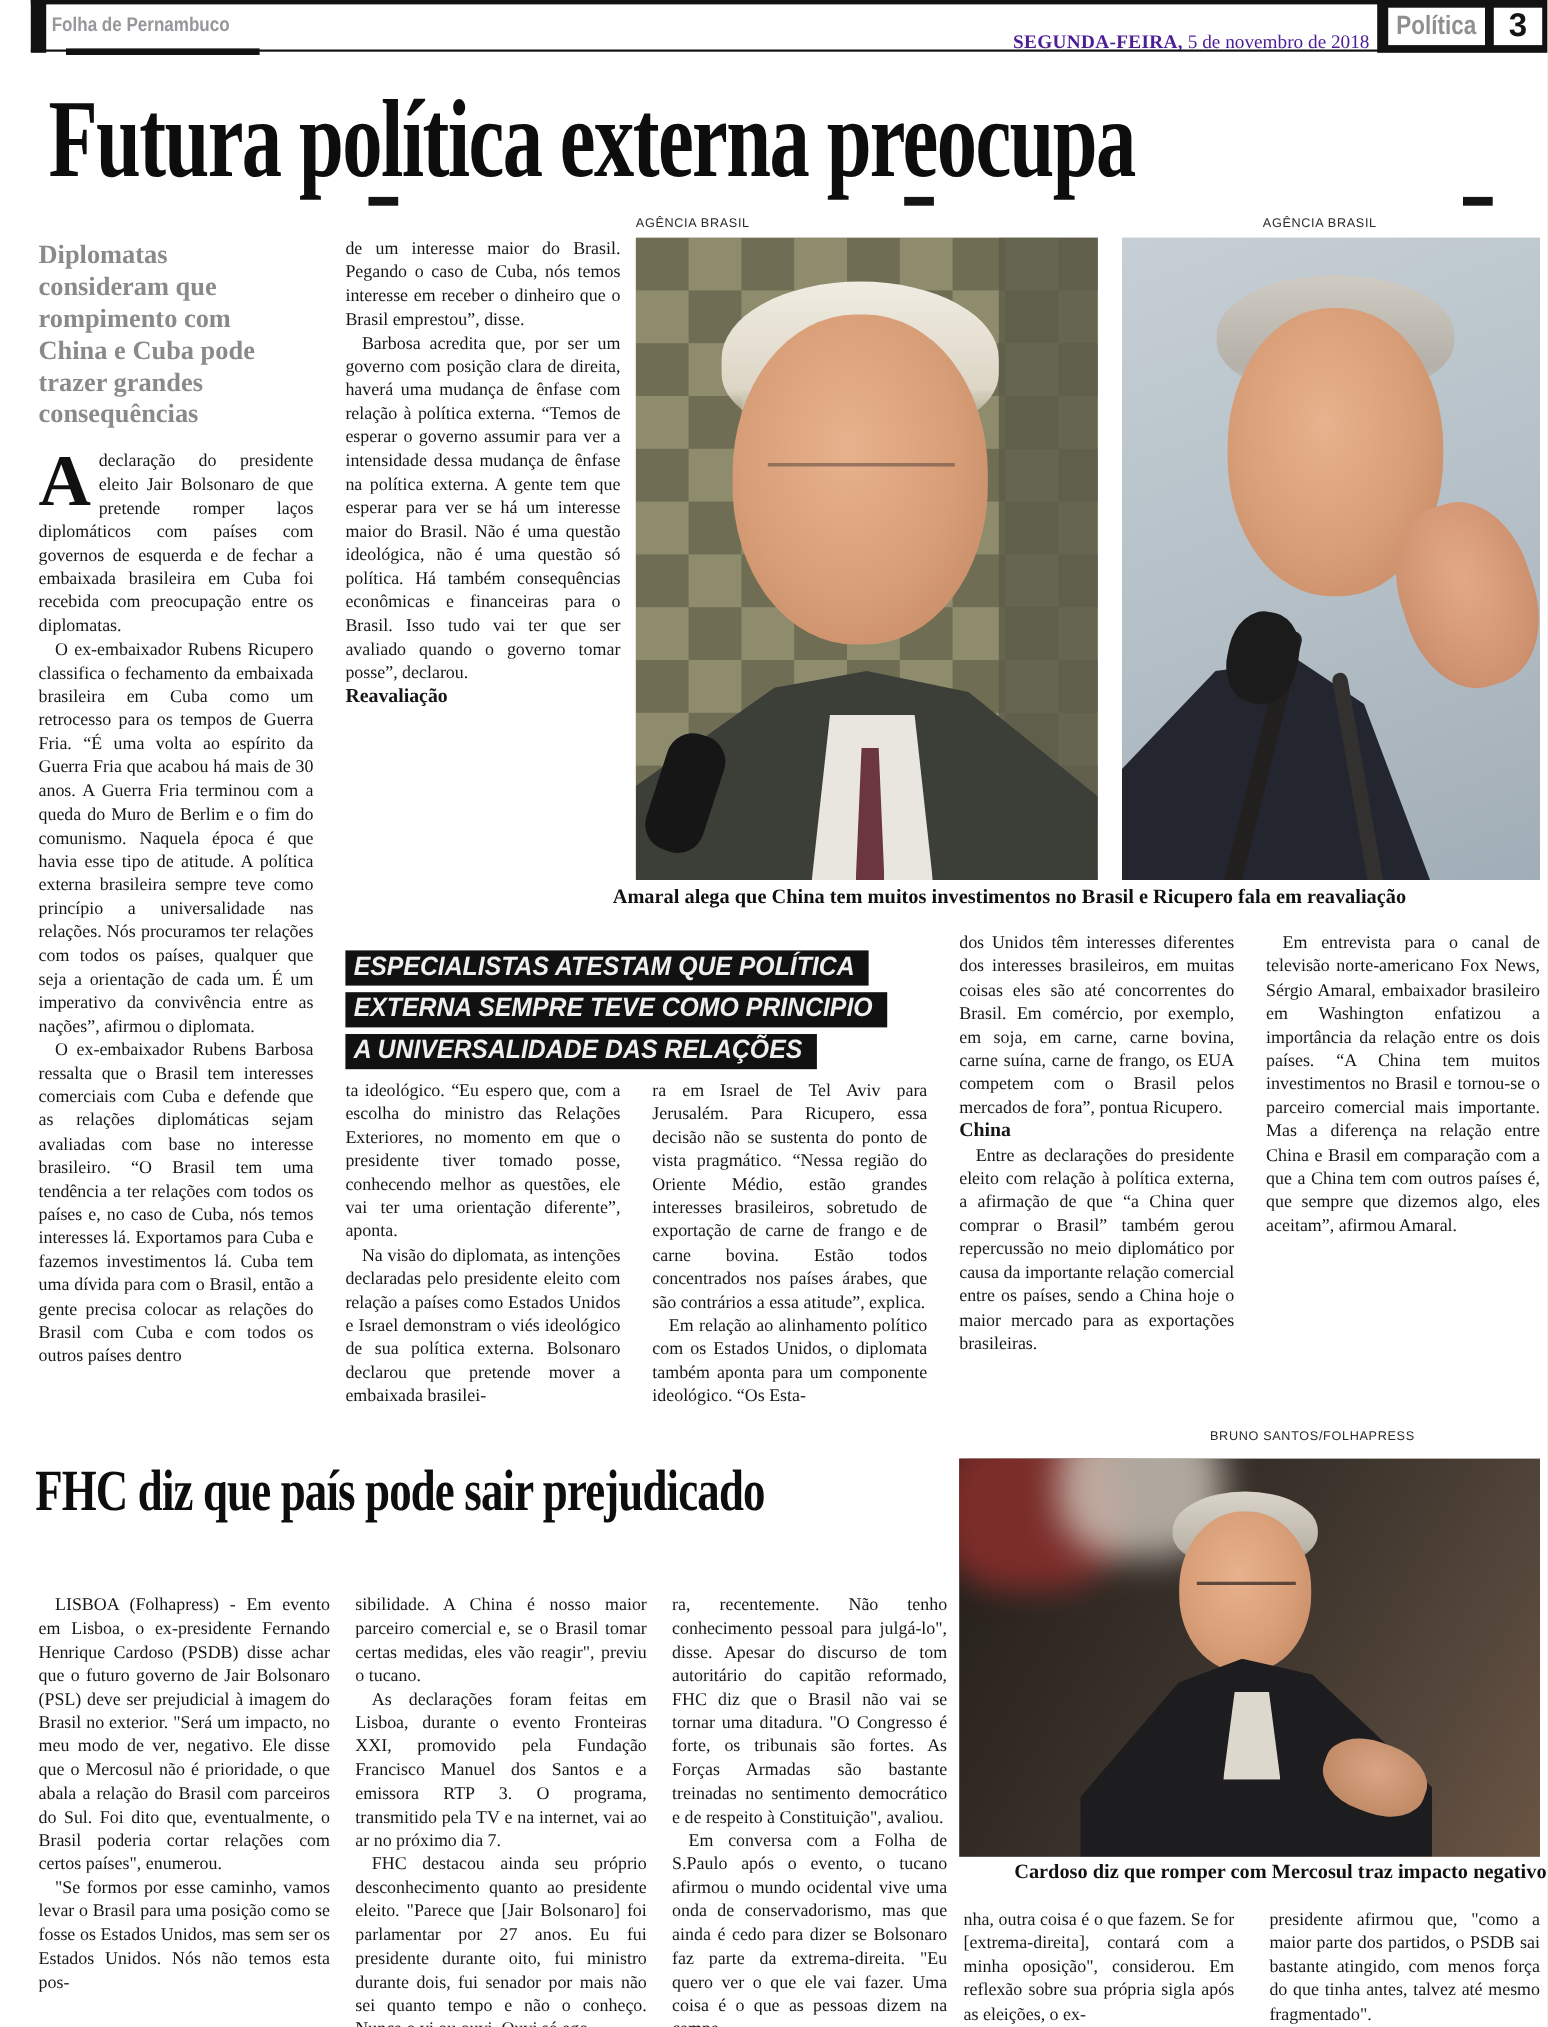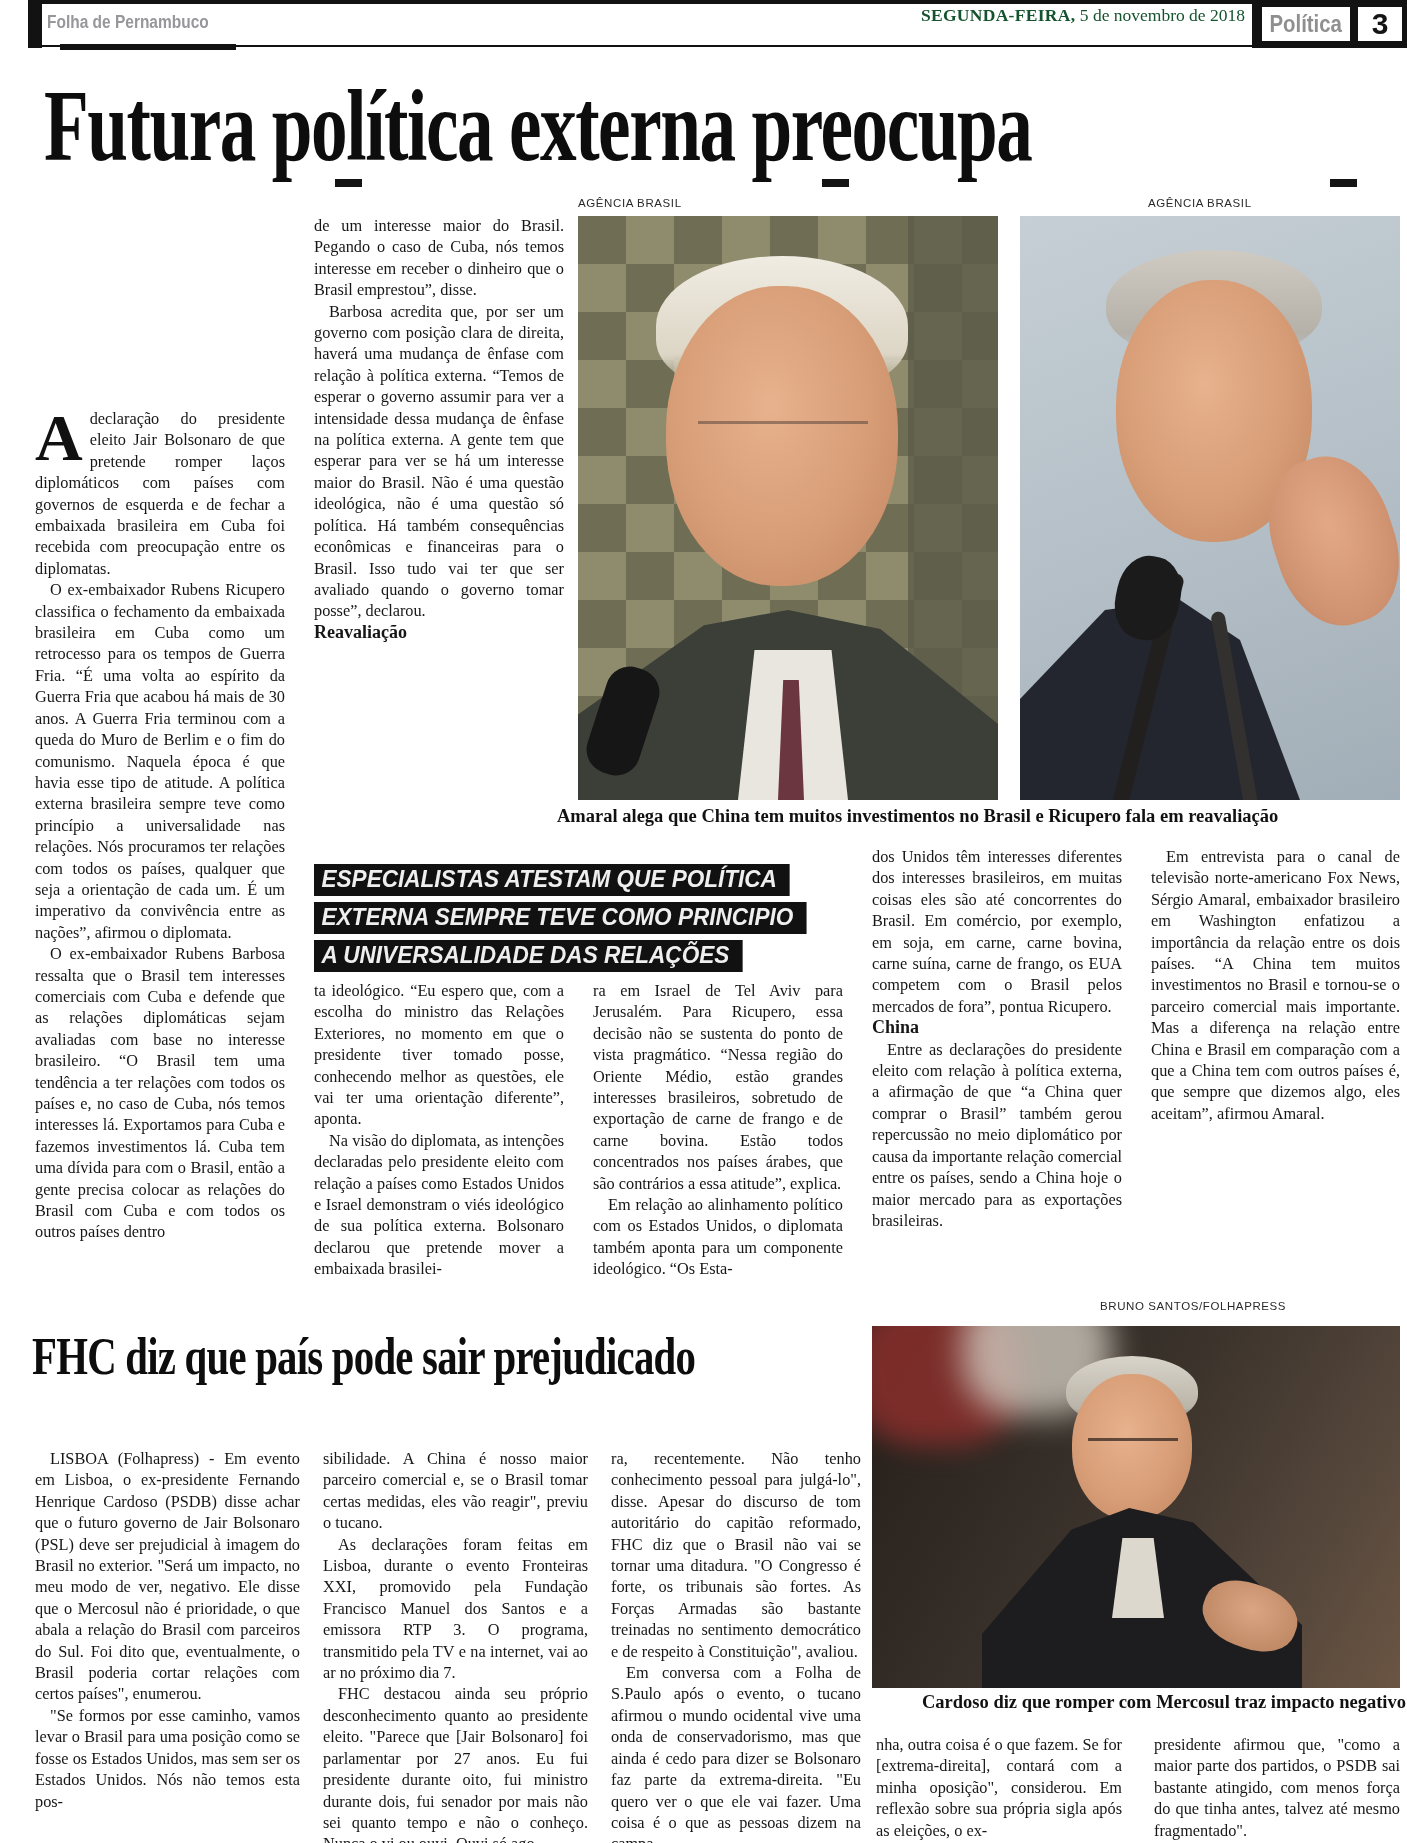--- a/index.html
+++ b/index.html
@@ -9,21 +9,21 @@
   .squeeze{display:inline-block;transform-origin:0 60%;white-space:nowrap;}
 
   
   .top-rule{left:28px;top:0;width:1372px;height:4px;background:#121212;}
   .left-notch{left:28px;top:0;width:14px;height:48px;background:#121212;}
   .logo{left:47px;top:12px;font-family:Liberation Sans, sans-serif;
         font-weight:bold;font-size:18px;color:#97979b;letter-spacing:0;}
   .logo .squeeze{transform:scaleX(.86);}
   .thick-bar{left:60px;top:44px;width:176px;height:6px;background:#121212;}
   .thin-rule{left:28px;top:45px;width:1372px;height:2px;background:#121212;}
-  .dateline{right:162px;top:5px;font-size:17.5px;color:#14532d;}
+  .dateline{right:162px;top:28px;font-size:17.5px;color:#4c1d95;}
   .dateline b{letter-spacing:.3px;}
   .section-band{left:1252px;top:0;width:155px;height:48px;background:#121212;}
   .section-box{left:1262px;top:7px;width:88px;height:34px;background:#fff;
         display:flex;align-items:center;justify-content:center;}
   .section-box span{font-family:"Liberation Sans",sans-serif;font-weight:bold;font-size:24px;
         color:#8f8f8f;transform:scaleX(.85);}
   .pagenum-box{left:1358px;top:7px;width:44px;height:34px;background:#fff;
         display:flex;align-items:center;justify-content:center;}
   .pagenum-box span{font-family:"Liberation Sans",sans-serif;font-weight:bold;font-size:30px;color:#141414;}
 
@@ -147,20 +147,21 @@
     </div>
   <div class="abs thick-bar"></div>
   <div class="abs thin-rule"></div>
 
   <div class="abs regmark" style="left:335px;"></div>
   <div class="abs regmark" style="left:822px;"></div>
   <div class="abs regmark" style="left:1330px;"></div>
 
   <h1 class="abs headline" style="margin:12px;"><span class="squeeze">Futura política externa preocupa</span></h1>
 
+  <div class="abs deck">Diplomatas consideram que rompimento com China e Cuba pode trazer grandes consequências</div>
 
   <div class="abs col" id="col1">
     <p><span class="dropcap">A</span><span>declaração do presidente eleito Jair Bolsonaro de que pretende romper laços diplomáticos com países com governos de esquerda e de fechar a embaixada brasileira em Cuba foi recebida com preocupação entre os diplomatas.</span></p>
     <p class="ind">O ex-embaixador Rubens Ricupero classifica o fechamento da embaixada brasileira em Cuba como um retrocesso para os tempos de Guerra Fria. “É uma volta ao espírito da Guerra Fria que acabou há mais de 30 anos. A Guerra Fria terminou com a queda do Muro de Berlim e o fim do comunismo. Naquela época é que havia esse tipo de atitude. A política externa brasileira sempre teve como princípio a universalidade nas relações. Nós procuramos ter relações com todos os países, qualquer que seja a orientação de cada um. É um imperativo da convivência entre as nações”, afirmou o diplomata.</p>
     <p class="ind">O ex-embaixador Rubens Barbosa ressalta que o Brasil tem interesses comerciais com Cuba e defende que as relações diplomáticas sejam avaliadas com base no interesse brasileiro. “O Brasil tem uma tendência a ter relações com todos os países e, no caso de Cuba, nós temos interesses lá. Exportamos para Cuba e fazemos investimentos lá. Cuba tem uma dívida para com o Brasil, então a gente precisa colocar as relações do Brasil com Cuba e com todos os outros países dentro</p>
   </div>
 
   <div class="abs col" id="col2top">
     <p>de um interesse maior do Brasil. Pegando o caso de Cuba, nós temos interesse em receber o dinheiro que o Brasil emprestou”, disse.</p>
     <p class="ind">Barbosa acredita que, por ser um governo com posição clara de direita, haverá uma mudança de ênfase com relação à política externa. “Temos de esperar o governo assumir para ver a intensidade dessa mudança de ênfase na política externa. A gente tem que esperar para ver se há um interesse maior do Brasil. Não é uma questão ideológica, não é uma questão só política. Há também consequências econômicas e financeiras para o Brasil. Isso tudo vai ter que ser avaliado quando o governo tomar posse”, declarou.</p>

